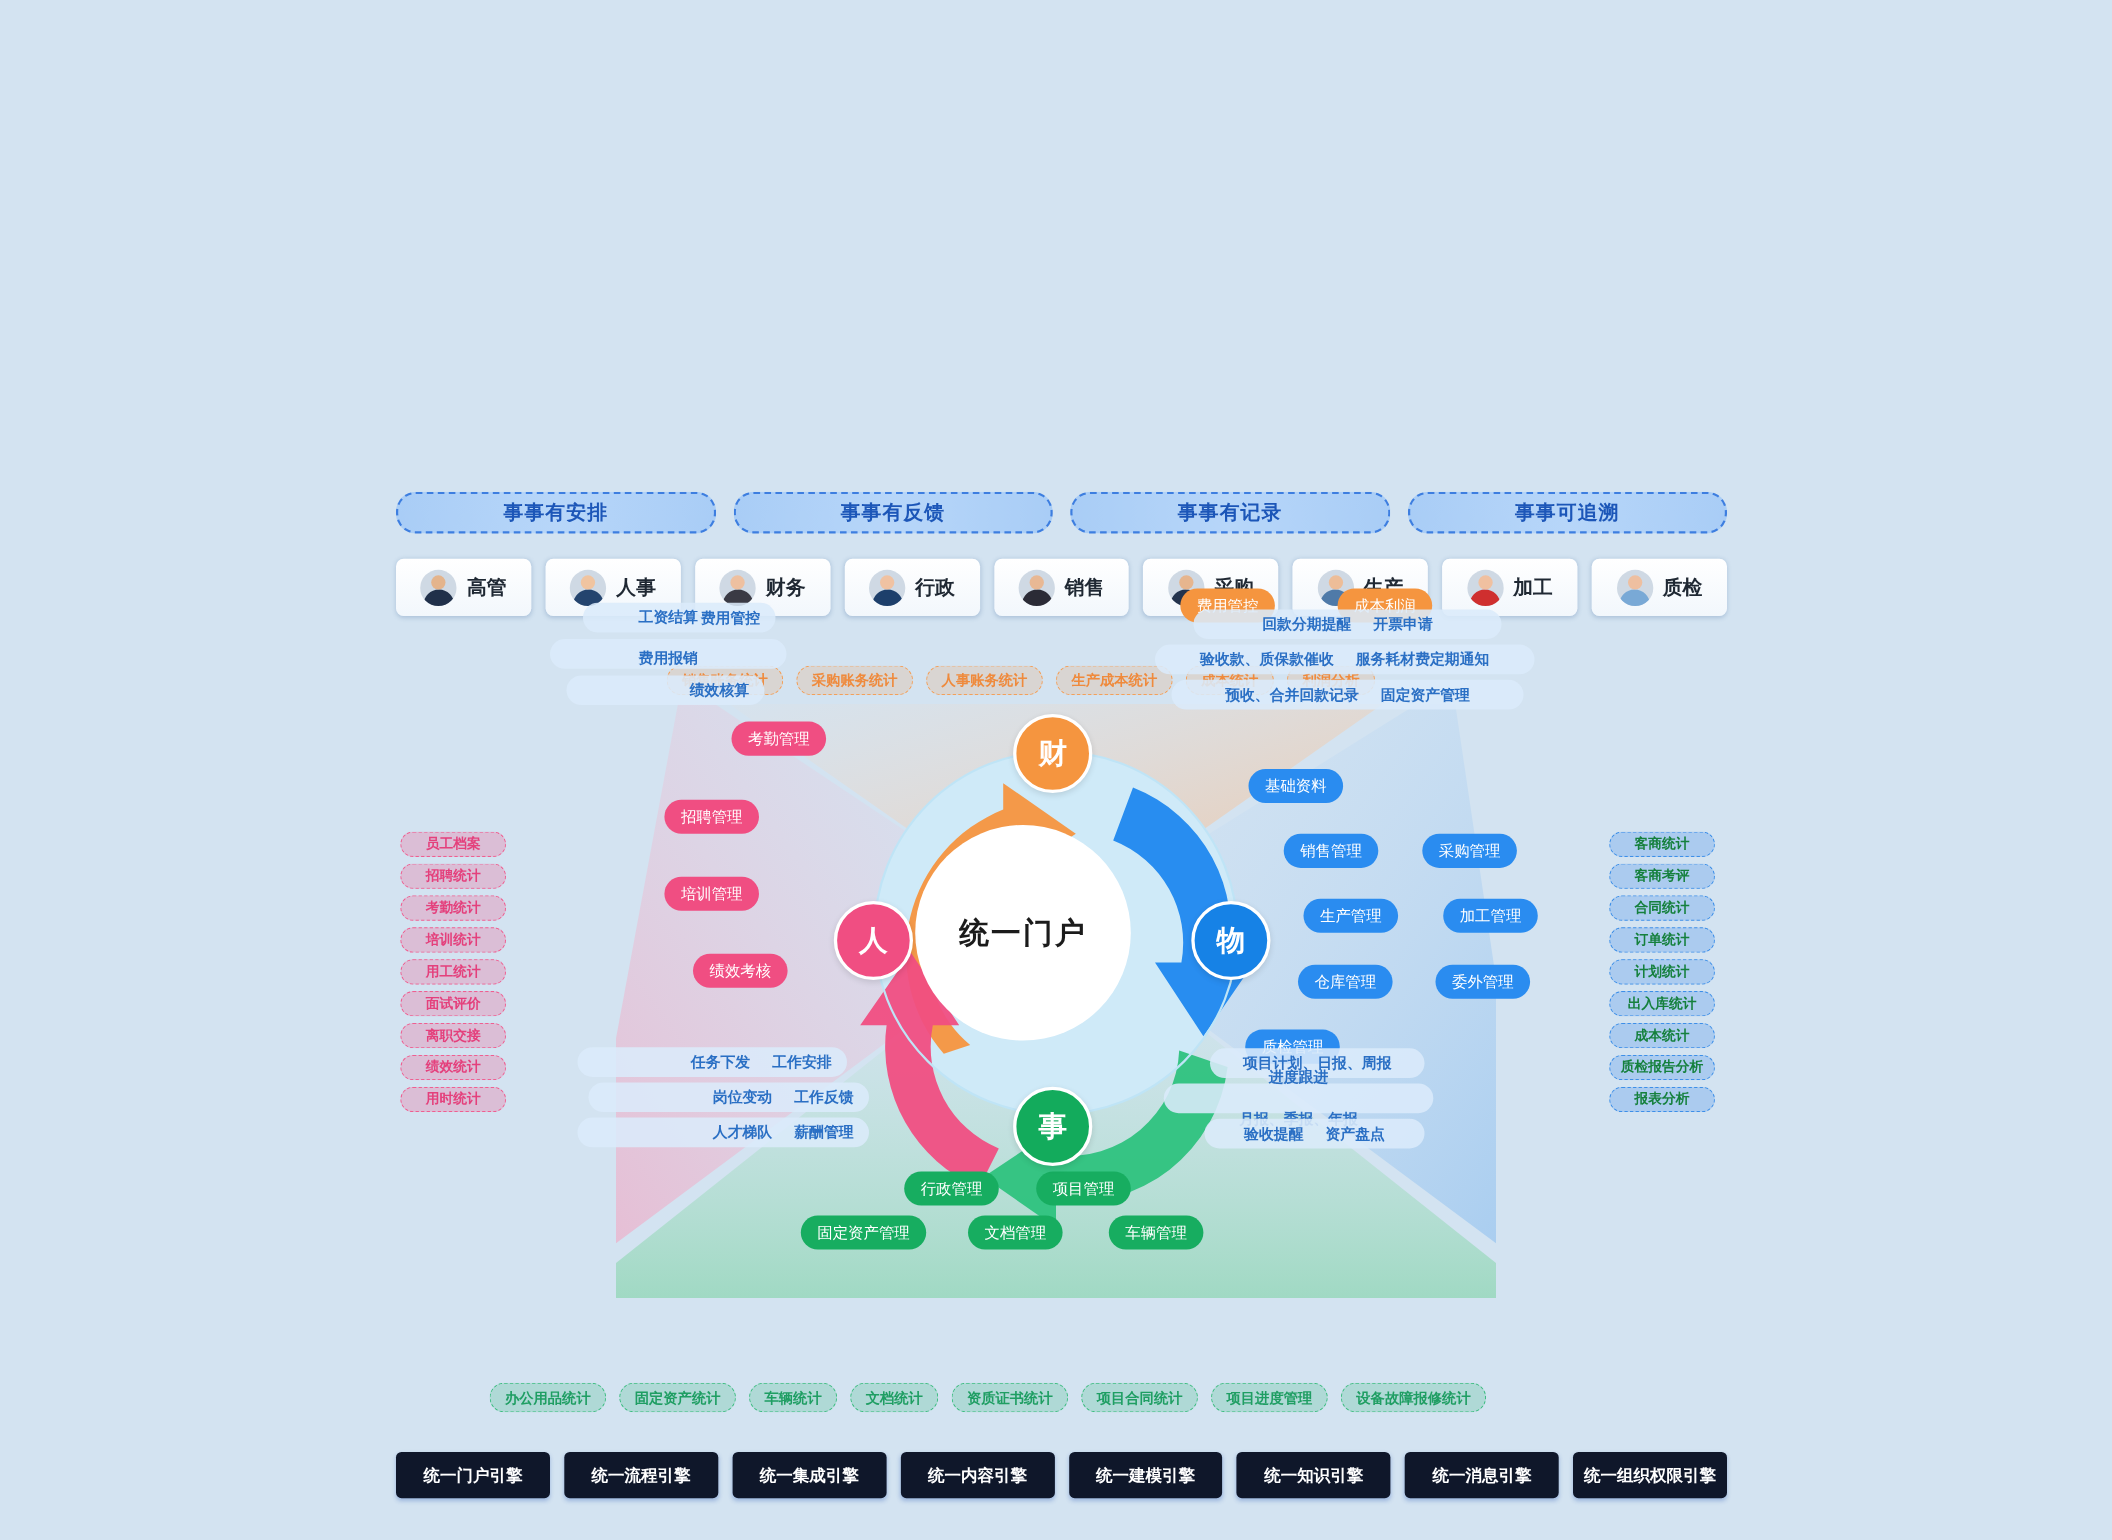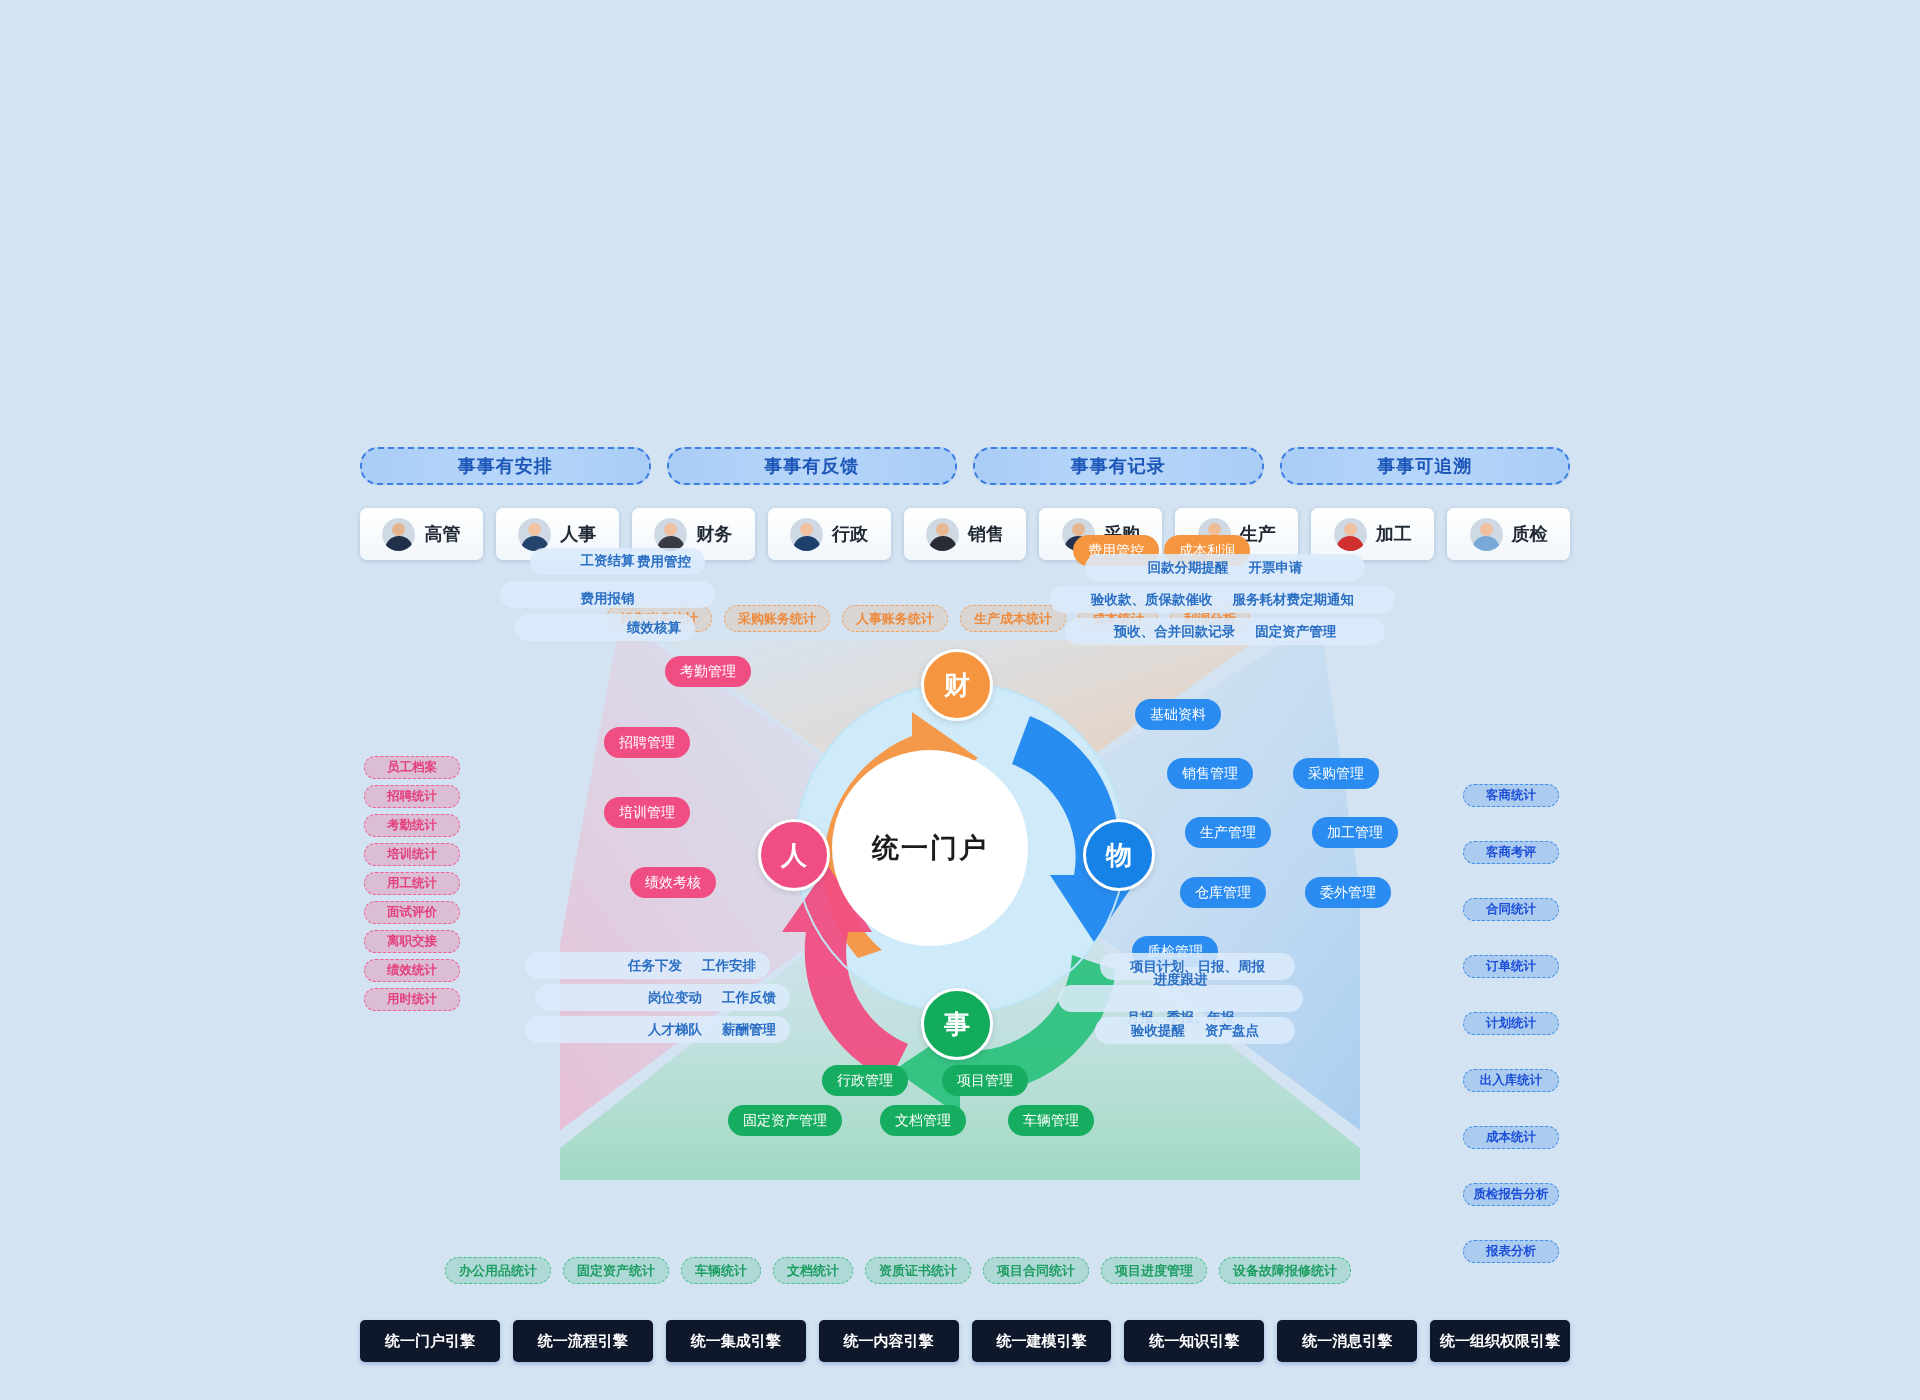--- a/index.html
+++ b/index.html
@@ -73,21 +73,21 @@
   }
 
   
   .side-col { position: absolute; display: flex; flex-direction: column; gap: 6px; }
   .side-pill {
     width: 96px; height: 23px; border-radius: 12px;
     display: flex; align-items: center; justify-content: center;
     font-size: 12.5px; font-weight: bold;
   }
   .side-pink { border: 1.4px dashed #ef5f91; background: rgba(240,95,145,.28); color: #e4407c; }
-  .side-blue { border: 1.4px dashed #3d8fe8; background: rgba(80,150,235,.30); color: #1d4ed8; margin-top: 28px; }
+  .side-blue { border: 1.4px dashed #3d8fe8; background: rgba(80,150,235,.30); color: #15803d; }
 
   
   #stage { position: absolute; left: 560px; top: 640px; width: 800px; height: 620px; }
   #stage svg.bg { position: absolute; left: 0; top: 0; }
 
   
   .node {
     position: absolute; border-radius: 50%;
     border: 3px solid #ffffff;
     display: flex; align-items: center; justify-content: center;
@@ -316,21 +316,21 @@
       <span>人</span>
     </div>
     <div class="node" id="node-wu">
       <span>物</span>
     </div>
     <div class="node" id="node-shi">
       <span>事</span>
     </div>
 
     <div class="chip chip-orange" style="left:513px;top:-105px;" id="fc0">费用管控</div>
-    <div class="chip chip-orange" style="left:604px;top:-105px;" id="fc1">成本利润</div>
+    <div class="chip chip-orange" style="left:656px;top:-105px;" id="fc1">成本利润</div>
 
     <div class="softrow" style="left:-30px;top:-92px;width:175px;justify-content:flex-end;">
       <span>费用管控</span>
     </div>
     <div class="softrow" style="left:-60px;top:-59px;width:215px;justify-content:flex-end;flex-direction:column;">
       <span>工资结算</span>
       <span>费用报销</span>
     </div>
     <div class="softrow" style="left:-45px;top:-26px;width:180px;justify-content:flex-end;">
       <span>绩效核算</span>

